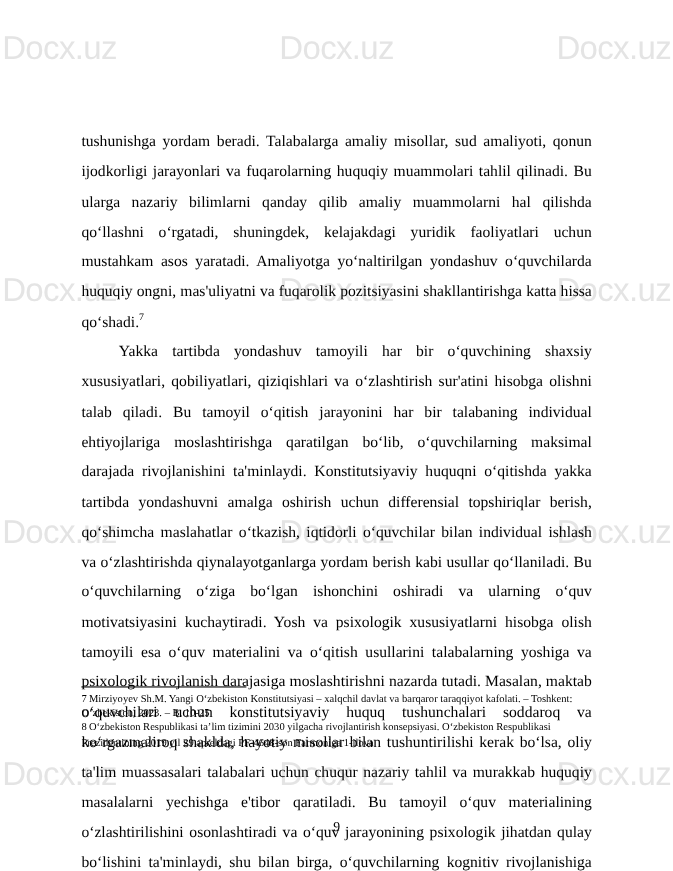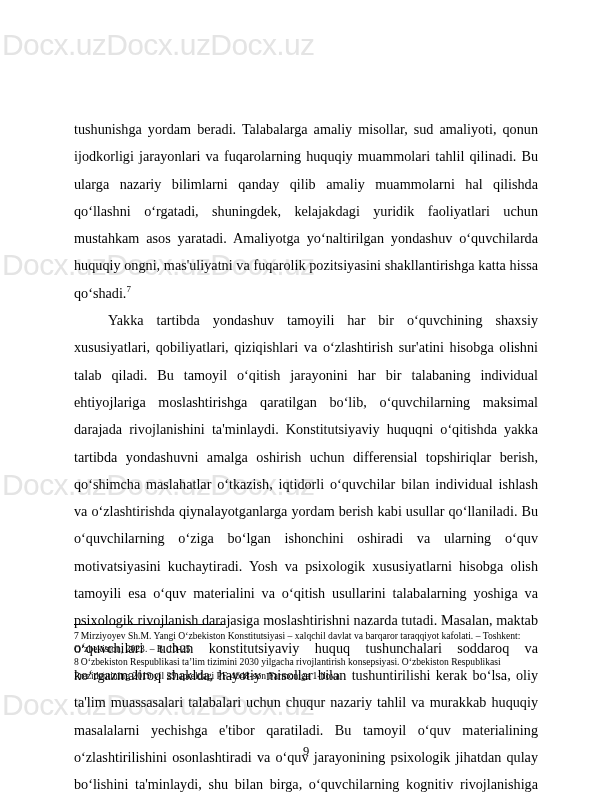--- a/index.html
+++ b/index.html
@@ -26,20 +26,21 @@
     inset: 0;
     z-index: 0;
     pointer-events: none;
     overflow: hidden;
   }
   .wm-row {
     position: absolute;
     left: 0;
     width: 612px;
     display: flex;
+    justify-content: space-between;
     padding: 0 2px;
     box-sizing: border-box;
   }
   .wm-text {
     font-family: "Liberation Sans", "DejaVu Sans", sans-serif;
     font-size: 30px;
     line-height: 1;
     letter-spacing: -0.6px;
     color: #e4e4e4;
     white-space: nowrap;

